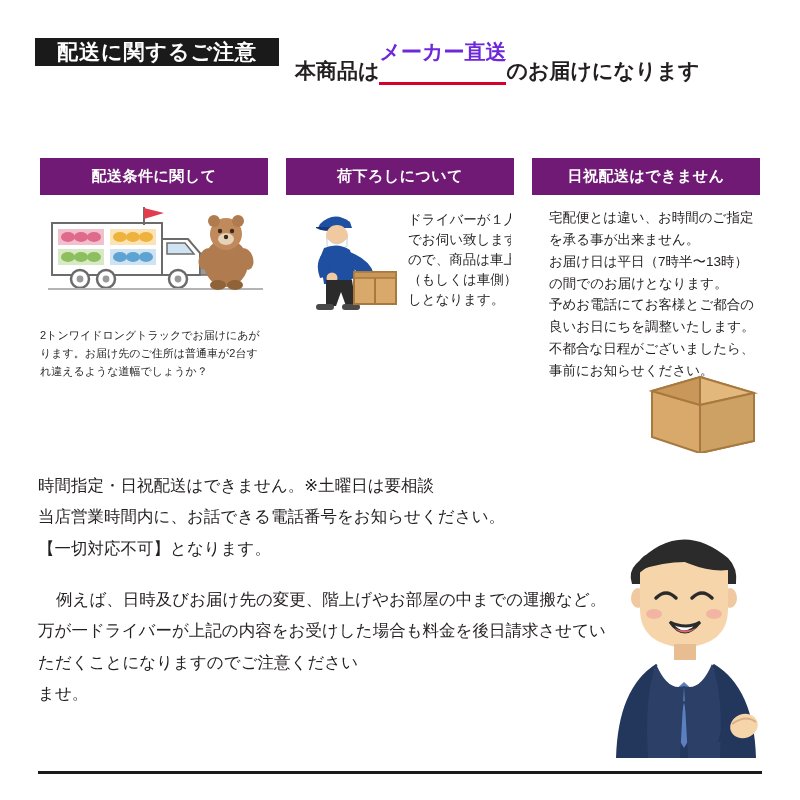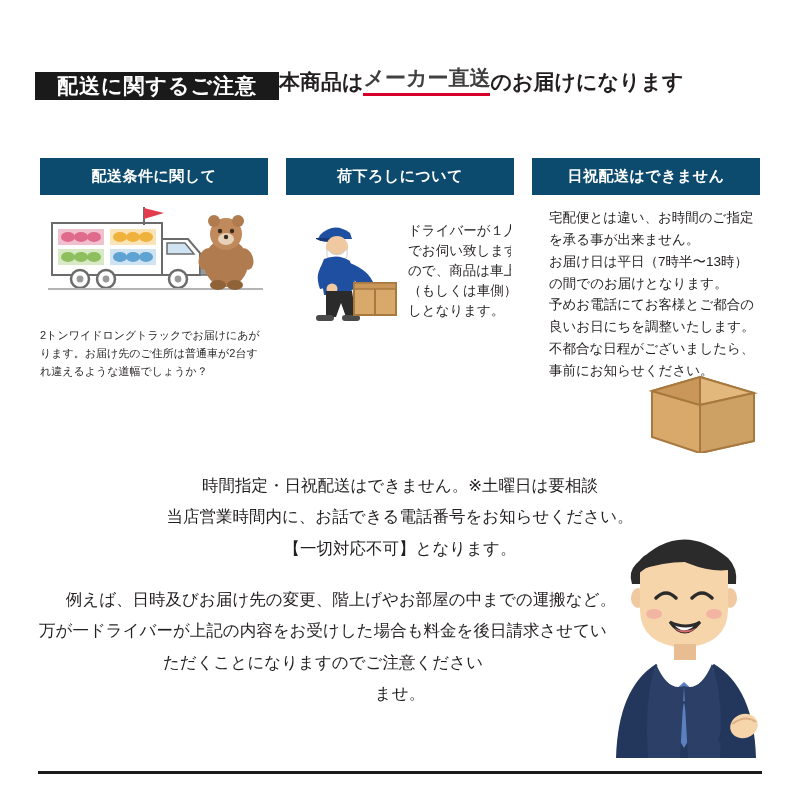--- a/index.html
+++ b/index.html
@@ -12,50 +12,50 @@
     overflow:hidden;
   }
   .page{
     position:absolute;inset:0;
     padding:0;
   }
 
   
   .header{
     position:absolute;left:35px;top:38px;right:35px;height:62px;
-    display:flex;align-items:flex-end;
+    display:flex;align-items:flex-start;gap:16px;
   }
   .header-badge{
     background:#1a1a1a;color:#ffffff;
     font-size:21px;font-weight:bold;
     letter-spacing:1px;
     display:flex;align-items:center;justify-content:center;
     padding:0 22px;
     white-space:nowrap;
   }
   .header-text{
     display:flex;align-items:flex-end;
     font-size:21px;font-weight:bold;
     white-space:nowrap;
     padding-bottom:4px;
   }
   .hl{
-    color:#404040;
+    color:#6d28d9;
     border-bottom:3px solid #d6002a;
-    padding-bottom:1px;
+    padding-bottom:16px;
   }
 
   
   .cols{
     position:absolute;left:40px;top:158px;right:40px;
     display:flex;gap:18px;
   }
   .col{width:232px;}
   .col-head{
-    background:#0c4a6e;color:#ffffff;
+    background:#701a75;color:#ffffff;
     font-size:15px;font-weight:bold;
     text-align:center;
     padding:9px 0;
     letter-spacing:0.5px;
   }
   .col-body{
     padding-top:10px;
     font-size:11px;
     line-height:1.62;
   }
@@ -70,32 +70,32 @@
     line-height:1.62;
     position:relative;
     min-height:250px;
     margin-left:17px;
   }
 
   
   .truck-wrap{position:absolute;left:8px;top:2px;width:215px;height:108px;}
 
   
-  .worker-wrap{position:absolute;left:10px;top:14px;width:215px;height:112px;}
+  .worker-wrap{position:absolute;left:10px;top:3px;width:215px;height:112px;}
 
   
   .box-wrap{position:absolute;right:-2px;bottom:4px;width:120px;height:96px;}
 
   
   .bottom{
     position:absolute;left:38px;top:470px;right:38px;
     font-size:16.5px;
     line-height:1.9;
   }
-  .bottom p{margin:0;text-align:center;}
+  .bottom p{margin:0;}
   .bottom .gap{height:20px;}
 
   
   .man{
     position:absolute;right:22px;bottom:42px;width:196px;height:246px;
   }
 
   
   .rule{
     position:absolute;left:38px;right:38px;bottom:26px;

